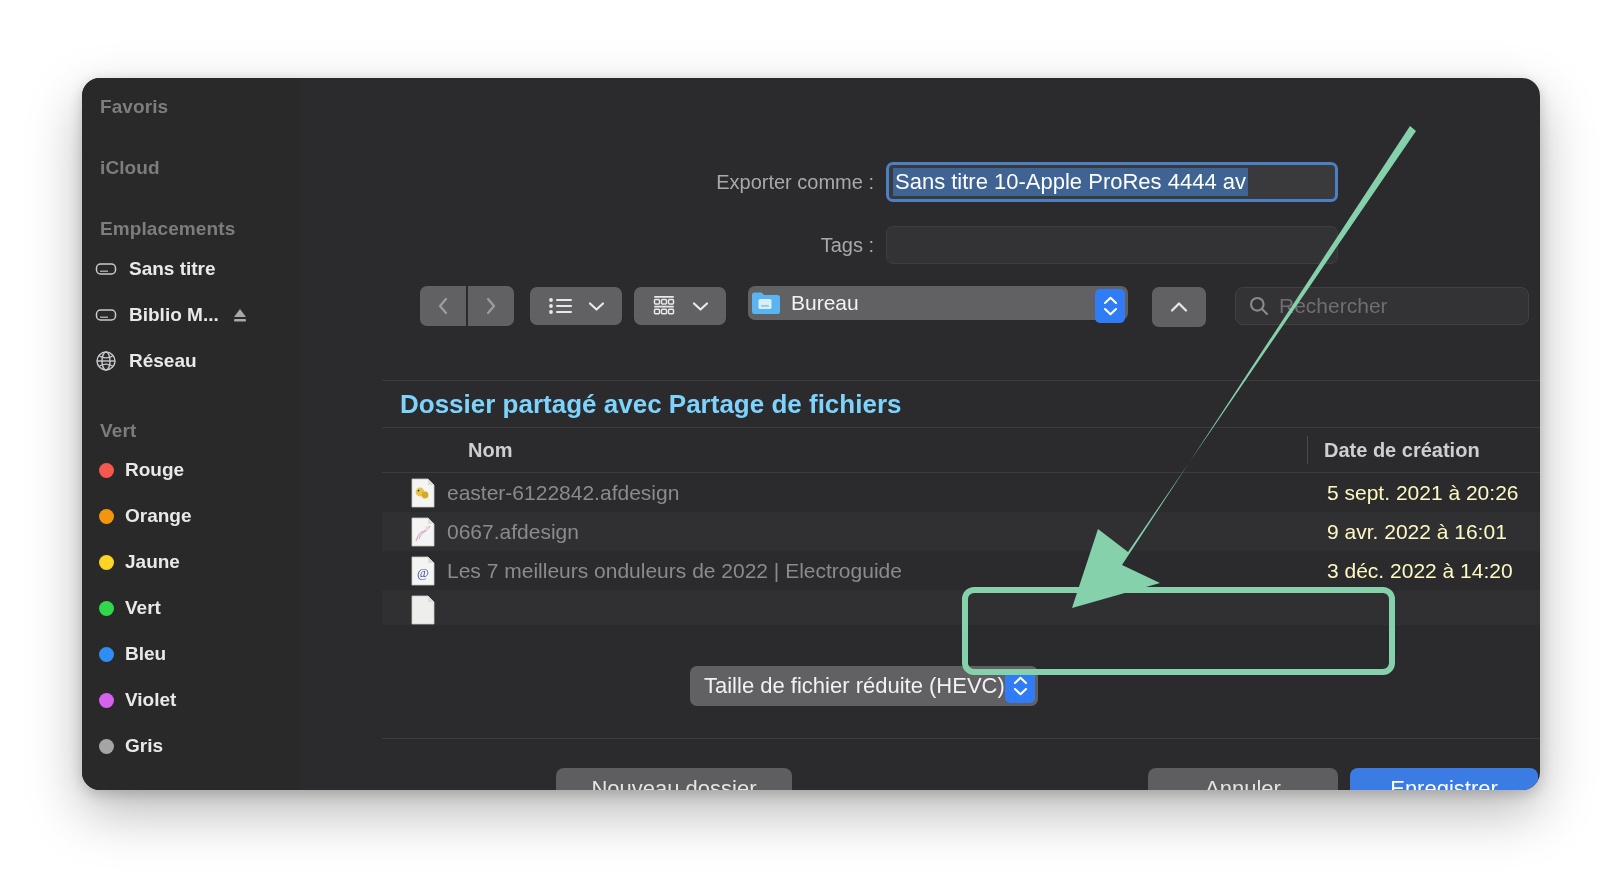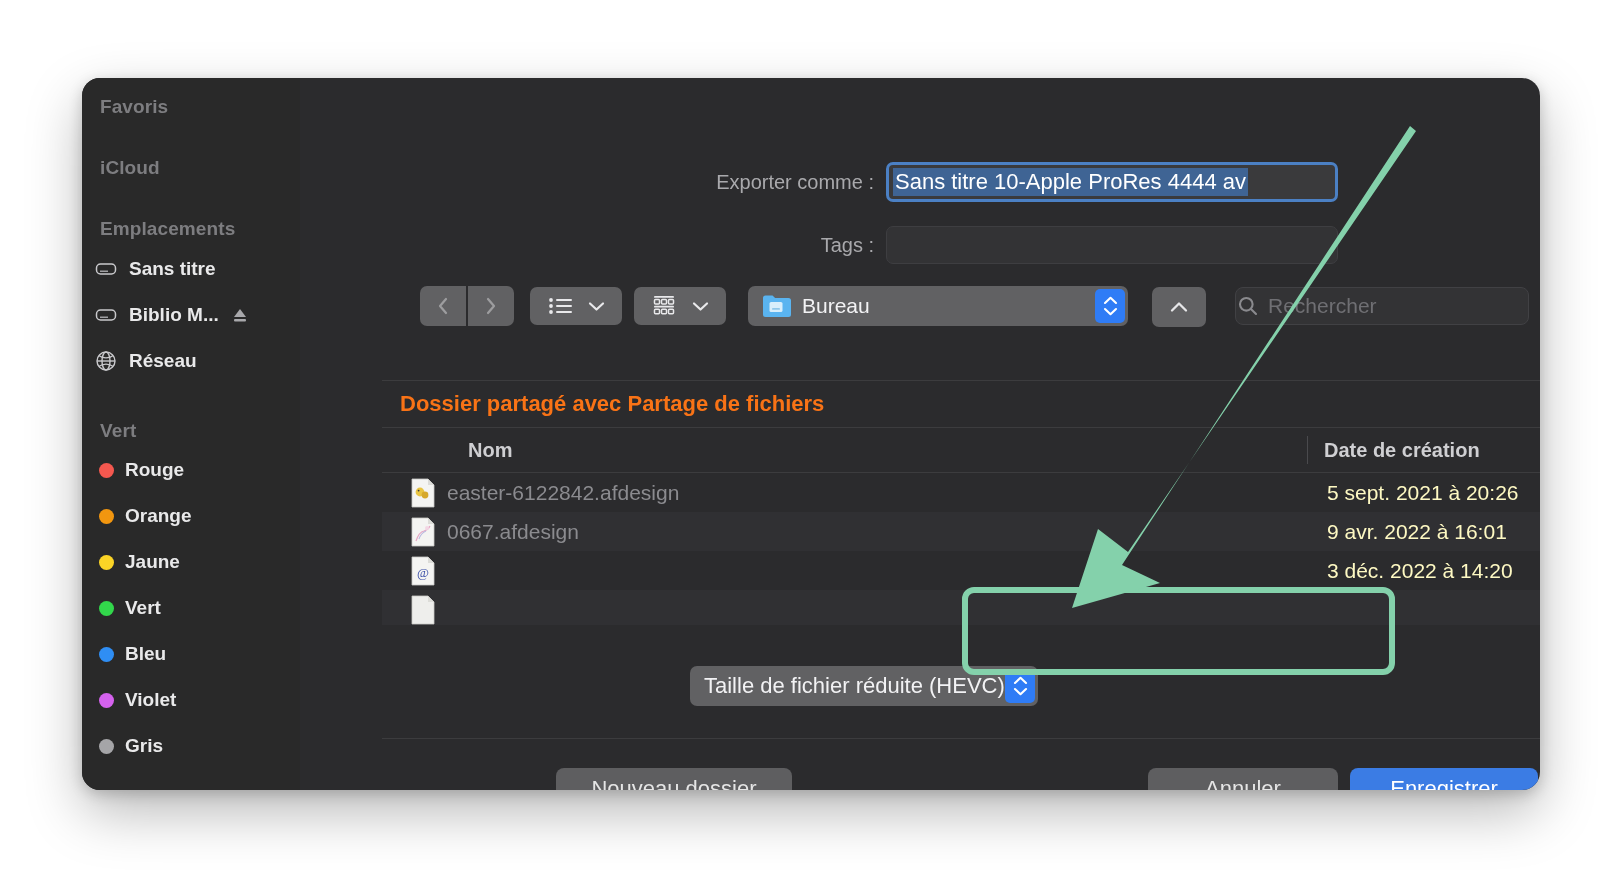--- a/index.html
+++ b/index.html
@@ -128,26 +128,26 @@
     border-radius: 7px;
     height: 38px;
     display: flex;
     align-items: center;
     justify-content: center;
     gap: 14px;
   }
   .path-popup {
     position: absolute;
     left: 448px; top: 208px;
-    width: 380px; height: 40px;
+    width: 380px; height: 34px;
     background: #616163;
     border-radius: 7px;
     display: flex;
     align-items: center;
-    padding-left: 13px;
+    padding-left: 2px;
     box-sizing: border-box;
     gap: 11px;
   }
   .path-popup .label {
     color: #f2f2f4;
     font-size: 21px;
     white-space: nowrap;
   }
   .stepper {
     position: absolute;
@@ -165,21 +165,21 @@
     position: absolute;
     left: 935px; top: 209px;
     width: 294px; height: 38px;
     background: #333335;
     border: 1px solid #414144;
     border-radius: 8px;
     box-sizing: border-box;
     display: flex;
     align-items: center;
     gap: 9px;
-    padding-left: 1px;
+    padding-left: 12px;
   }
   .search-field .ph {
     color: #6f6f73;
     font-size: 21px;
   }
 
   
   .list-area {
     position: absolute;
     left: 82px; top: 302px;
@@ -190,22 +190,22 @@
   .group-header {
     position: absolute;
     left: 0; top: 1px;
     width: 1272px; height: 46px;
     display: flex;
     align-items: center;
     padding-left: 18px;
     box-sizing: border-box;
   }
   .group-header .t {
-    color: #f97316;
-    font-size: 22px;
+    color: #7dd3fc;
+    font-size: 26px;
     font-weight: 700;
   }
   .col-header {
     position: absolute;
     left: 0; top: 48px;
     width: 1272px; height: 44px;
   }
   .col-header .ch {
     position: absolute;
     top: 11px;
@@ -522,20 +522,21 @@
           <span class="fname">0667.afdesign</span>
           <span class="fdate">9 avr. 2022 à 16:01</span>
         </div>
 
         <div class="frow" style="top:171px;">
           <svg class="ficon" viewBox="0 0 26 30">
             <path d="M2 1 h16 l6 6 v22 h-22 z" fill="#f4f4f2" stroke="#c9c9c6" stroke-width="0.8"></path>
             <path d="M18 1 l6 6 h-6 z" fill="#dcdcd8"></path>
             <text x="13" y="21" font-size="13" fill="#3b4fa8" text-anchor="middle" font-family="'Liberation Serif',serif">@</text>
           </svg>
+          <span class="fname">Les 7 meilleurs onduleurs de 2022 | Electroguide</span>
           <span class="fdate">3 déc. 2022 à 14:20</span>
         </div>
 
         <div class="frow alt" style="top:210px;">
           <svg class="ficon" viewBox="0 0 26 30">
             <path d="M2 1 h16 l6 6 v22 h-22 z" fill="#eeeeec" stroke="#c9c9c6" stroke-width="0.8"></path>
             <path d="M18 1 l6 6 h-6 z" fill="#dcdcd8"></path>
           </svg>
           <span class="fname"></span>
           <span class="fdate"></span>

